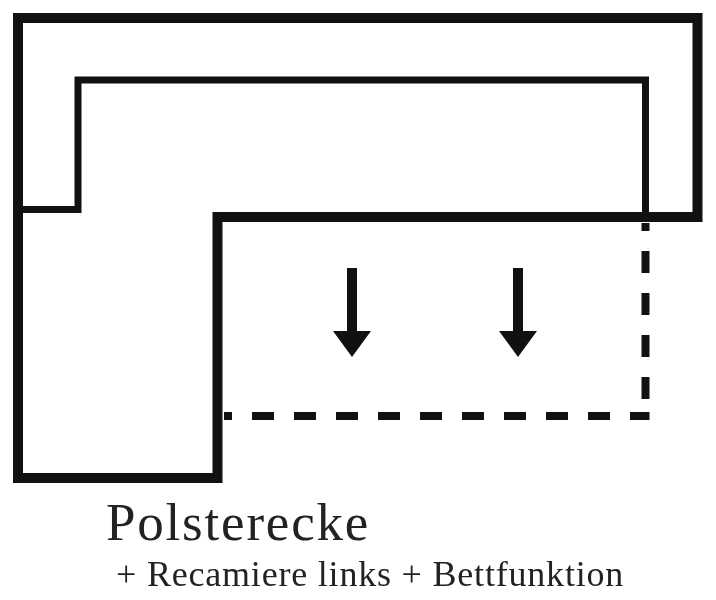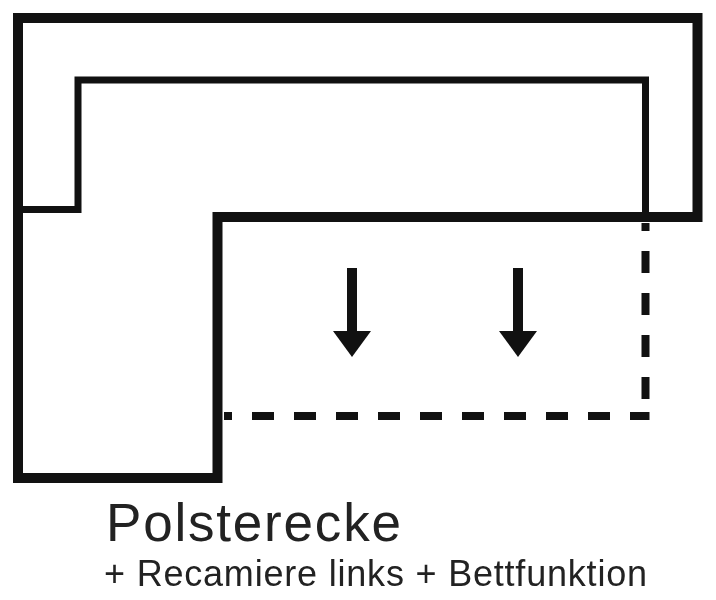--- a/index.html
+++ b/index.html
@@ -9,20 +9,21 @@
   body {
     background: var(--bg, #ffffff);
     font-family: "Liberation Sans", sans-serif;
   }
   .stage {
     position: relative;
     width: 716px;
     height: 600px;
     background: var(--bg, #ffffff);
     overflow: hidden;
+    font-family: Liberation Serif, serif;
   }
   .schematic-svg {
     position: absolute;
     left: 0;
     top: 0;
     width: 716px;
     height: 600px;
     display: block;
   }
   .caption-title {
@@ -31,21 +32,21 @@
     top: 496px;
     font-size: 53px;
     line-height: 1;
     font-weight: 300;
     letter-spacing: 1.8px;
     color: var(--text, #222222);
     white-space: nowrap;
   }
   .caption-subtitle {
     position: absolute;
-    left: 104px;
+    left: 116px;
     top: 556px;
     font-size: 36px;
     line-height: 1;
     font-weight: 300;
     letter-spacing: 0.8px;
     color: var(--text, #222222);
     white-space: nowrap;
   }
 </style>
 </head>

